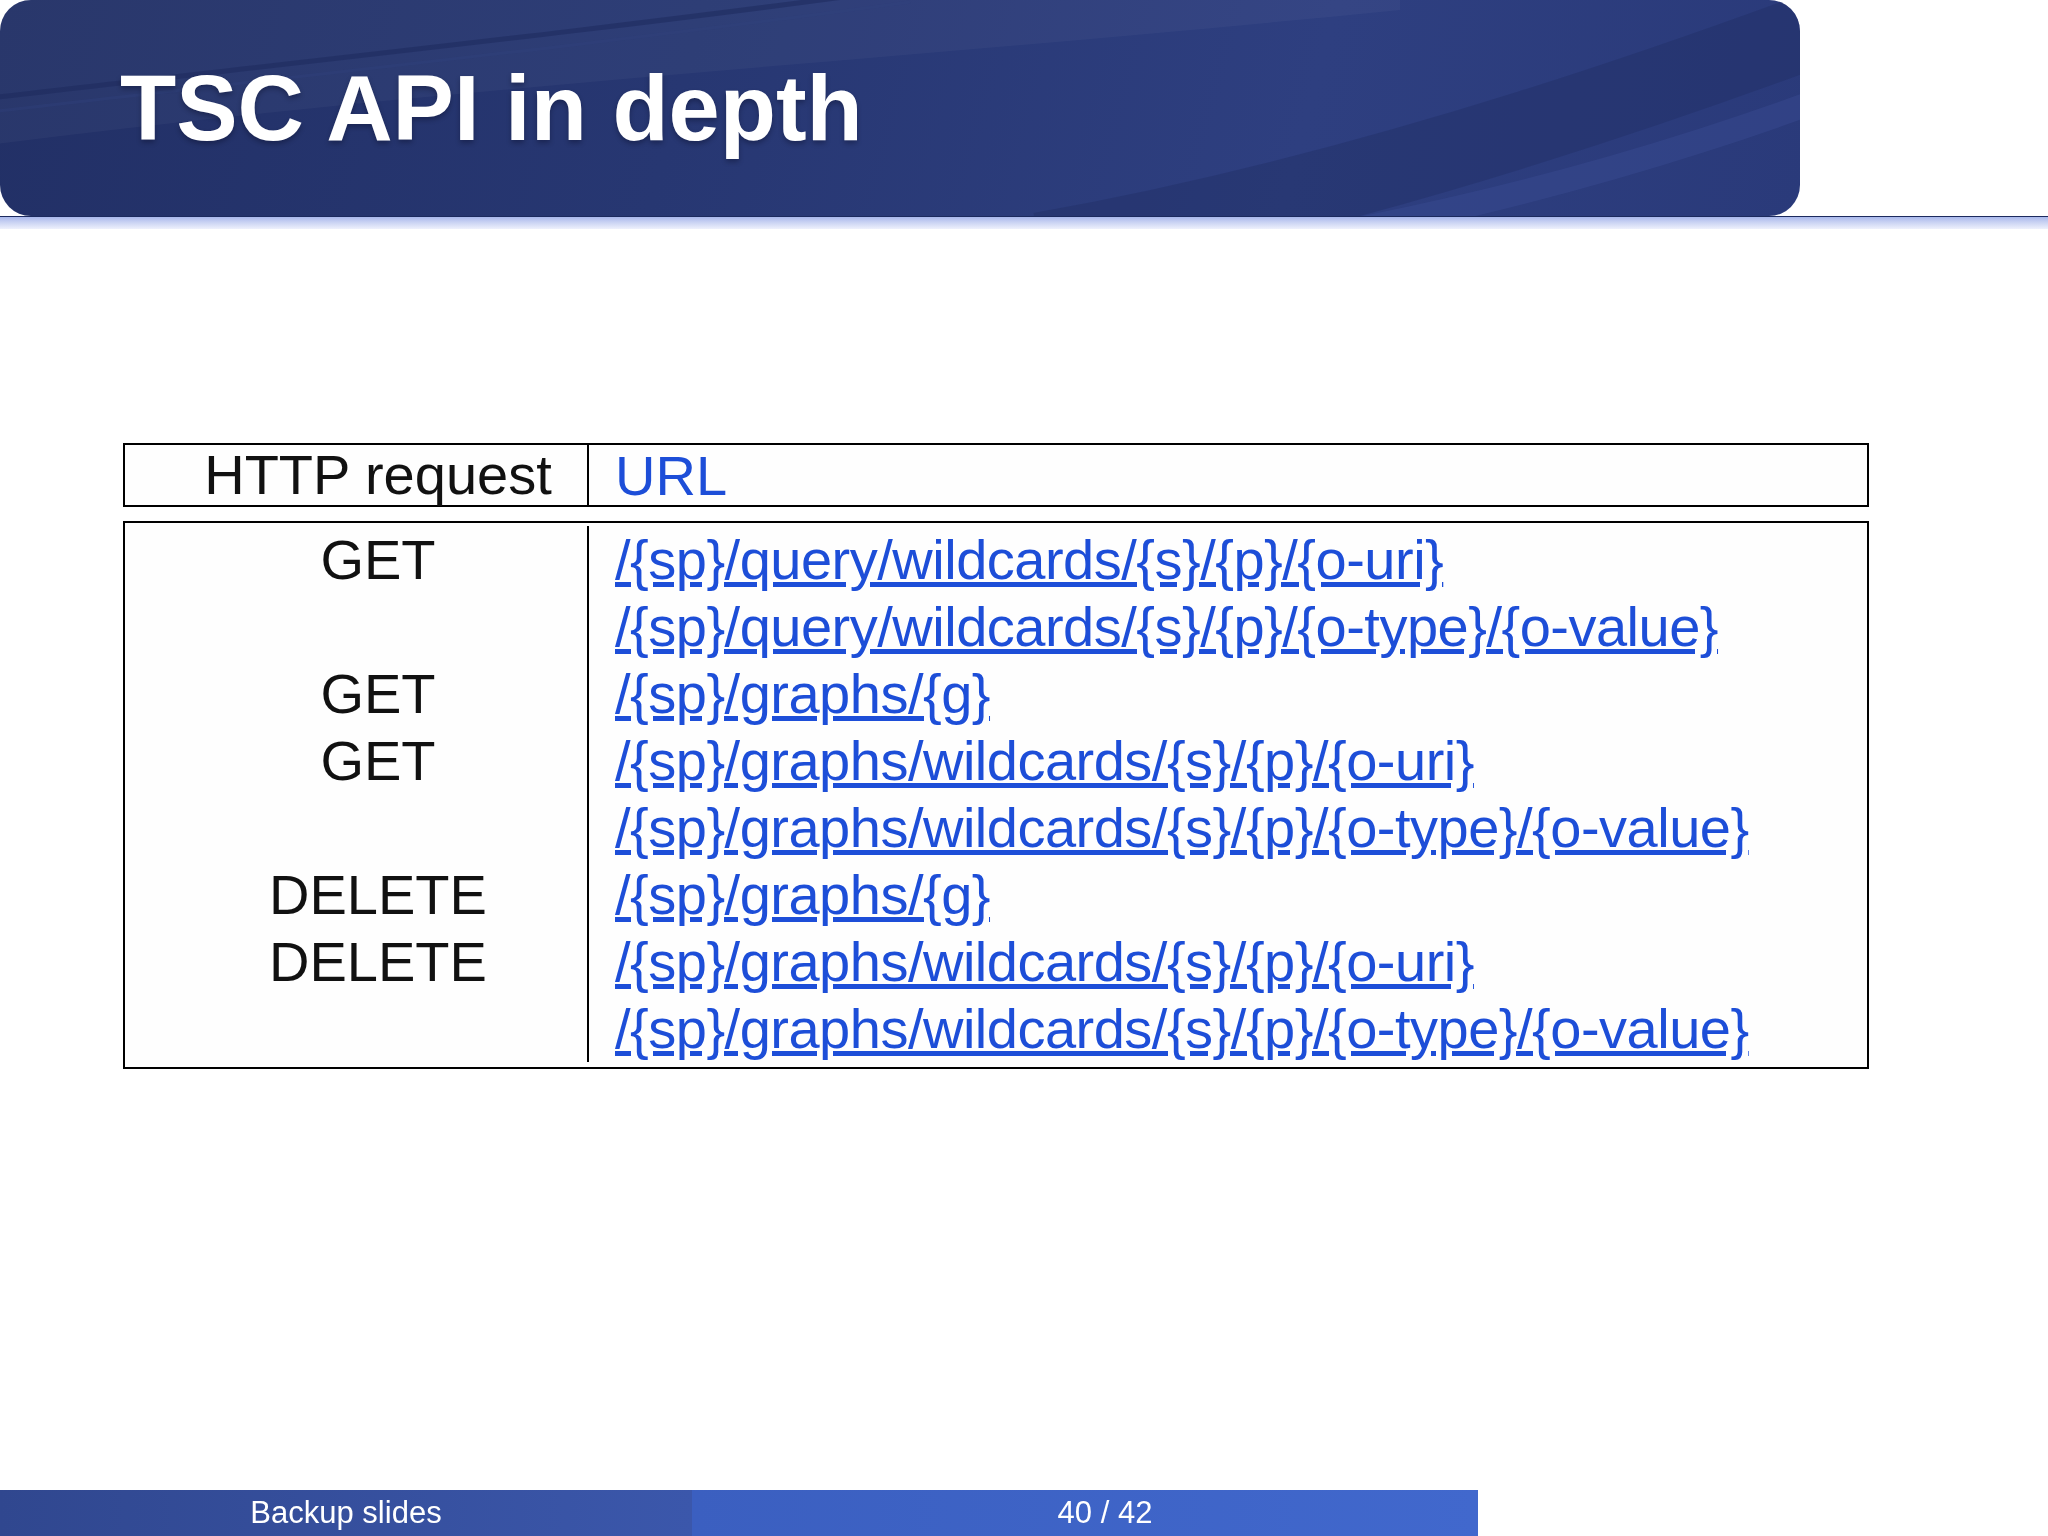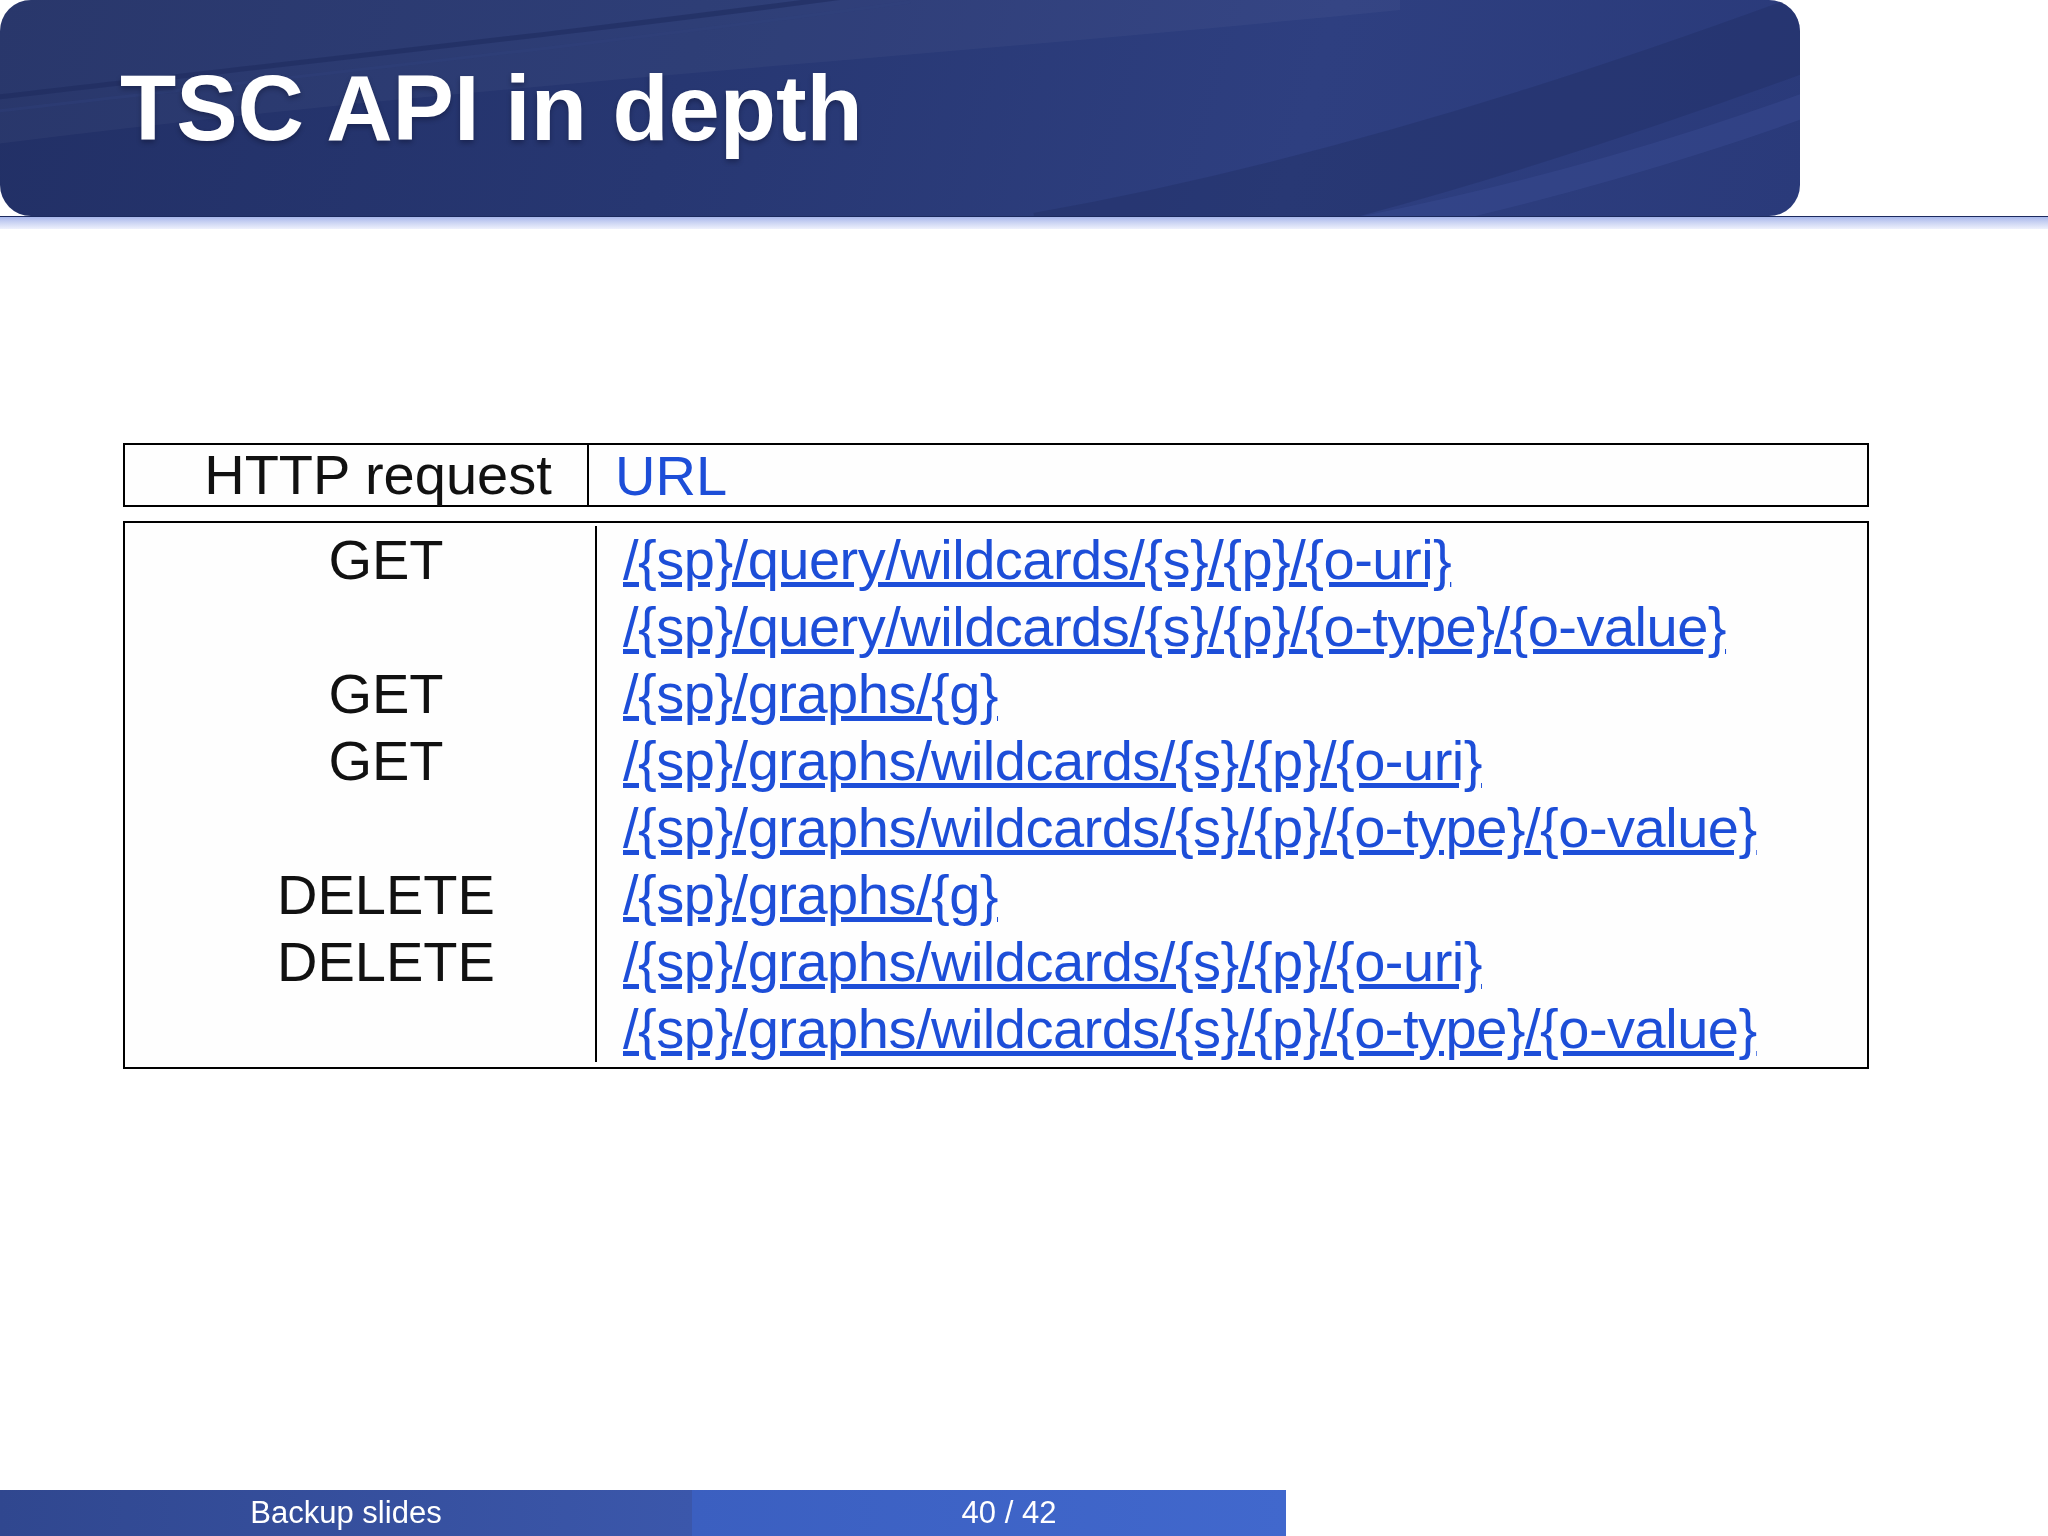--- a/index.html
+++ b/index.html
@@ -53,21 +53,21 @@
   .t-head {
     width: 1746px; height: 64px;
     border: 2px solid #000000;
     display: flex;
     background: #fefefe;
   }
   .t-body {
     margin-top: 14px;
     width: 1746px;
     border: 2px solid #000000;
-    padding: 3px 0 5px 8px;
+    padding: 3px 0 5px 0;
     background: #fefefe;
   }
   .cell-method {
     width: 420px;
     flex: 0 0 420px;
     border-right: 2px solid #000000;
     text-align: center;
     color: #111111;
     font-size: 56px;
     line-height: 67px;
@@ -98,21 +98,21 @@
   }
   .footer-sec {
     display: flex;
     align-items: center;
     justify-content: center;
     height: 100%;
     white-space: nowrap;
   }
   .footer-left  { width: 678px; background: linear-gradient(to right, #272d66, #2c366f); }
   .footer-mid   { width: 692px; background: linear-gradient(to right, #30478f, #3b57ab); }
-  .footer-right { width: 594px; background: linear-gradient(to right, #3b5fc0, #4168cd); padding-left: 40px; }
+  .footer-right { width: 786px; background: linear-gradient(to right, #3b5fc0, #4168cd); padding-left: 40px; }
 </style>
 </head>
 <body>
 
 <div class="slide">
 
   <div class="header">
     <svg class="header-decor" width="2048" height="216" viewBox="0 0 2048 216">
       <path d="M-50,150 C400,90 900,60 1400,10 L1400,-80 L-50,-80 Z" fill="#ffffff" opacity="0.035"></path>
       <path d="M-10,98 C300,62 620,28 910,-12" stroke="#1d2a5c" stroke-width="5" fill="none" opacity="0.55"></path>

